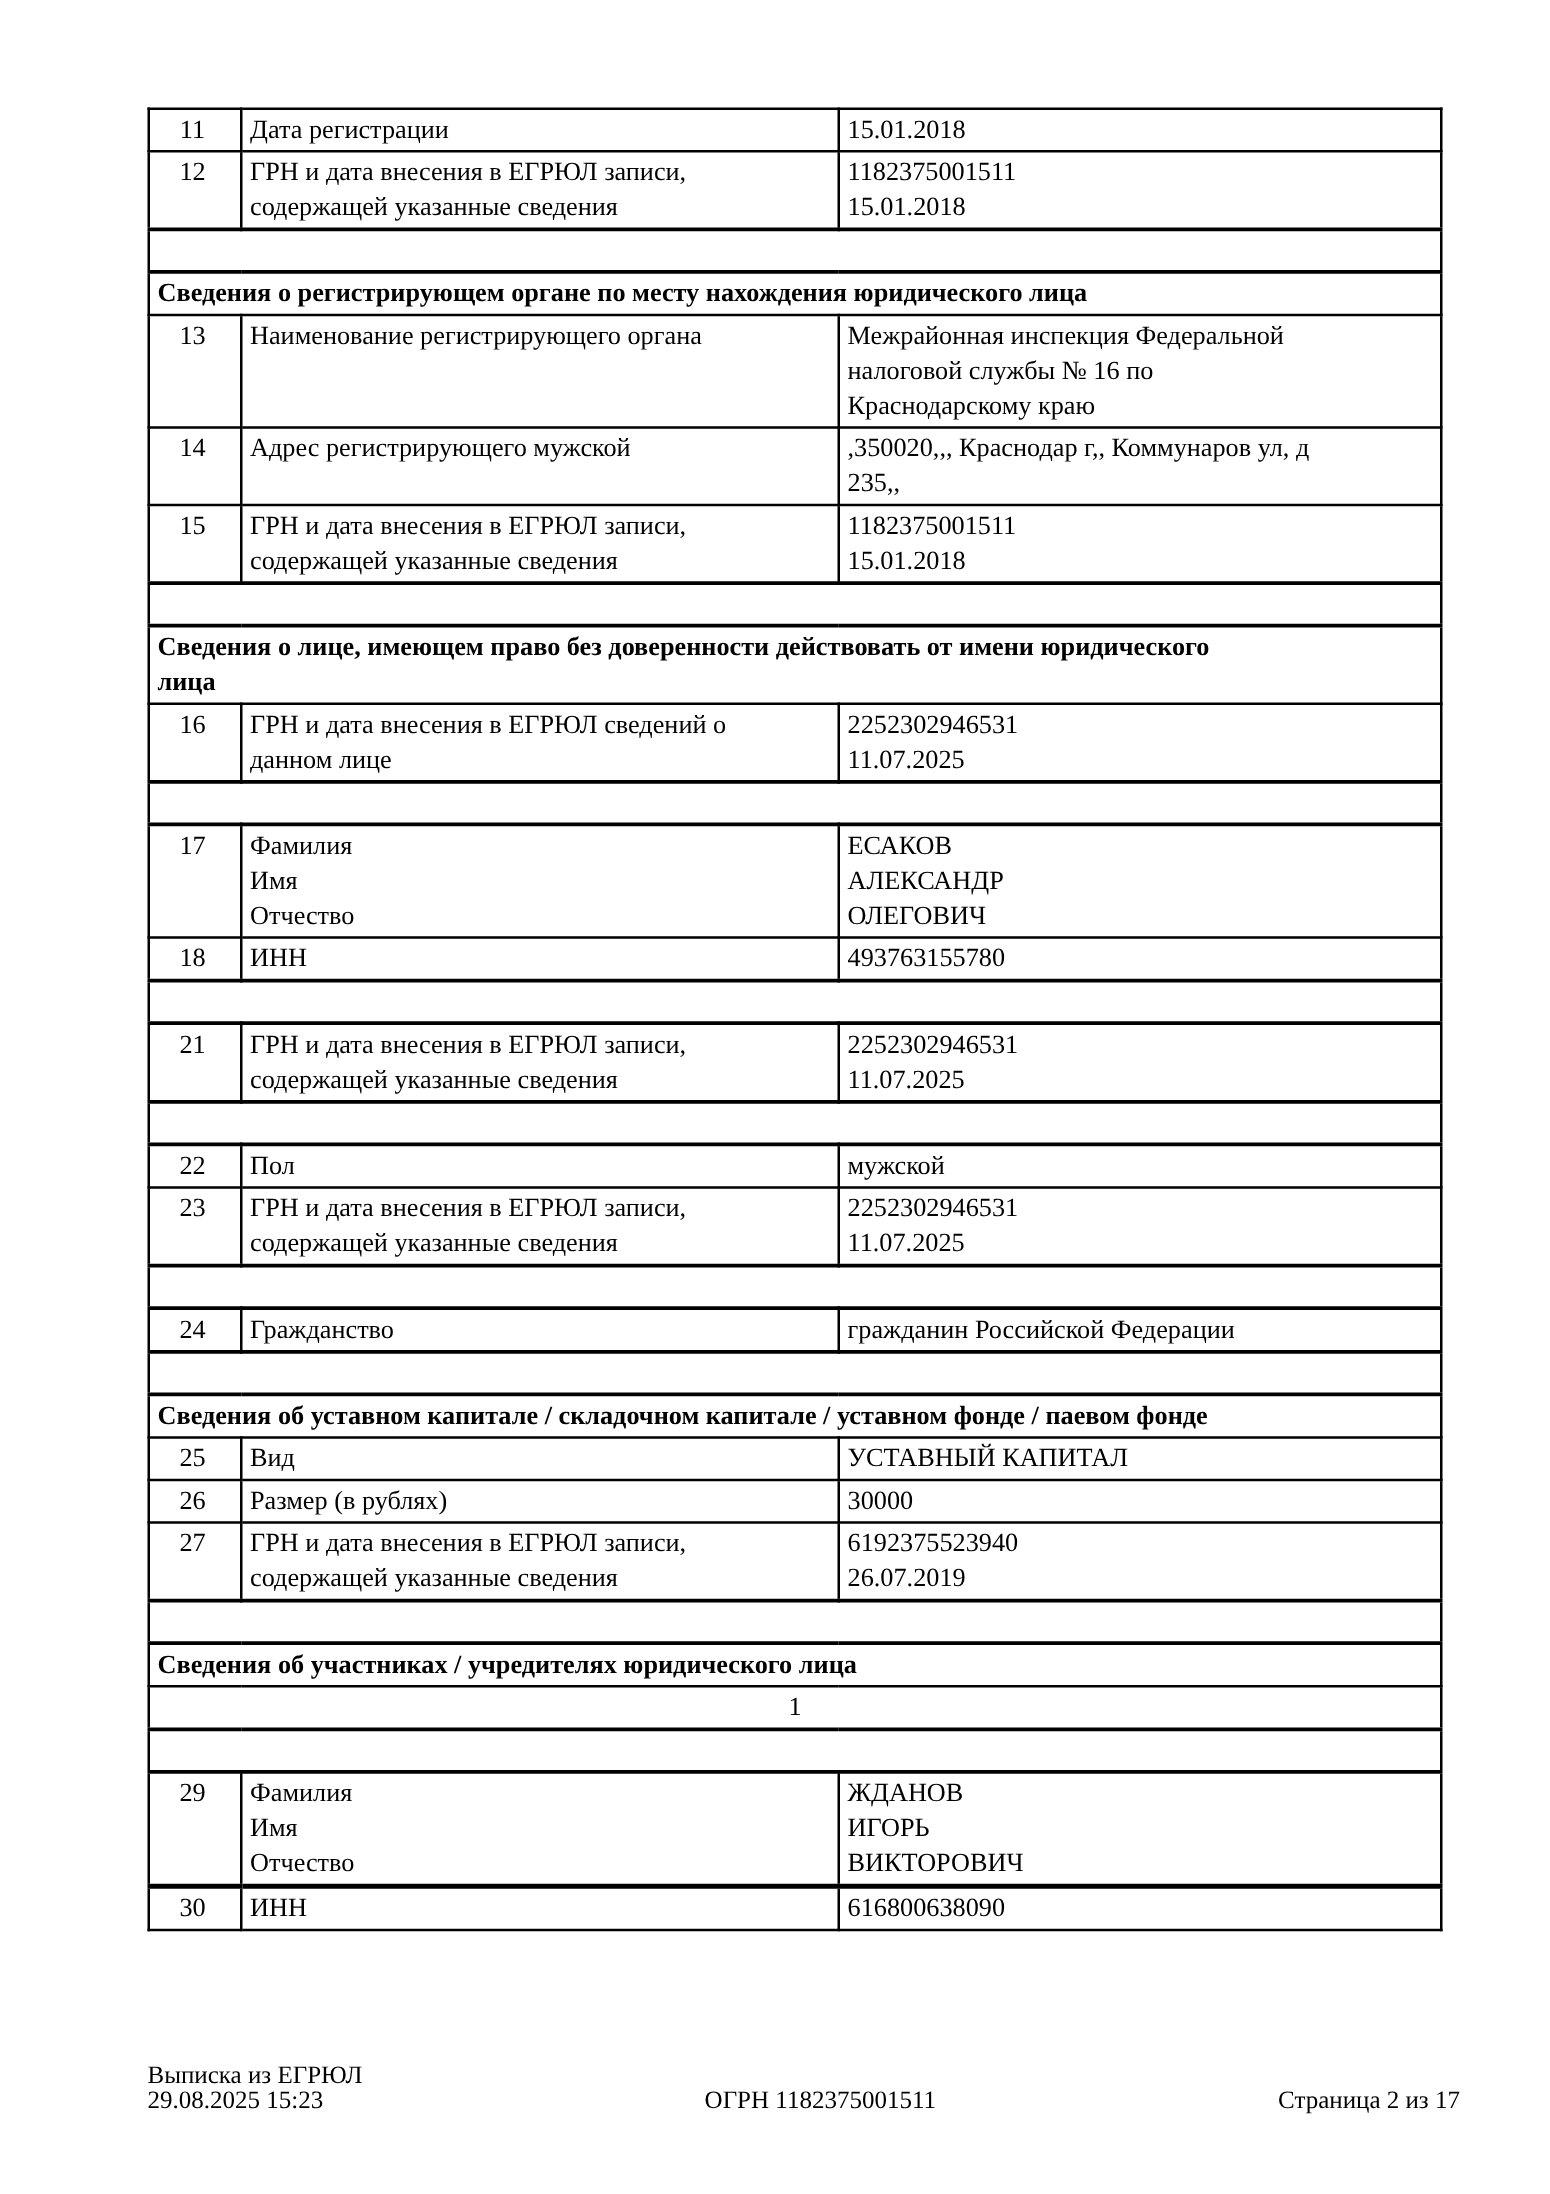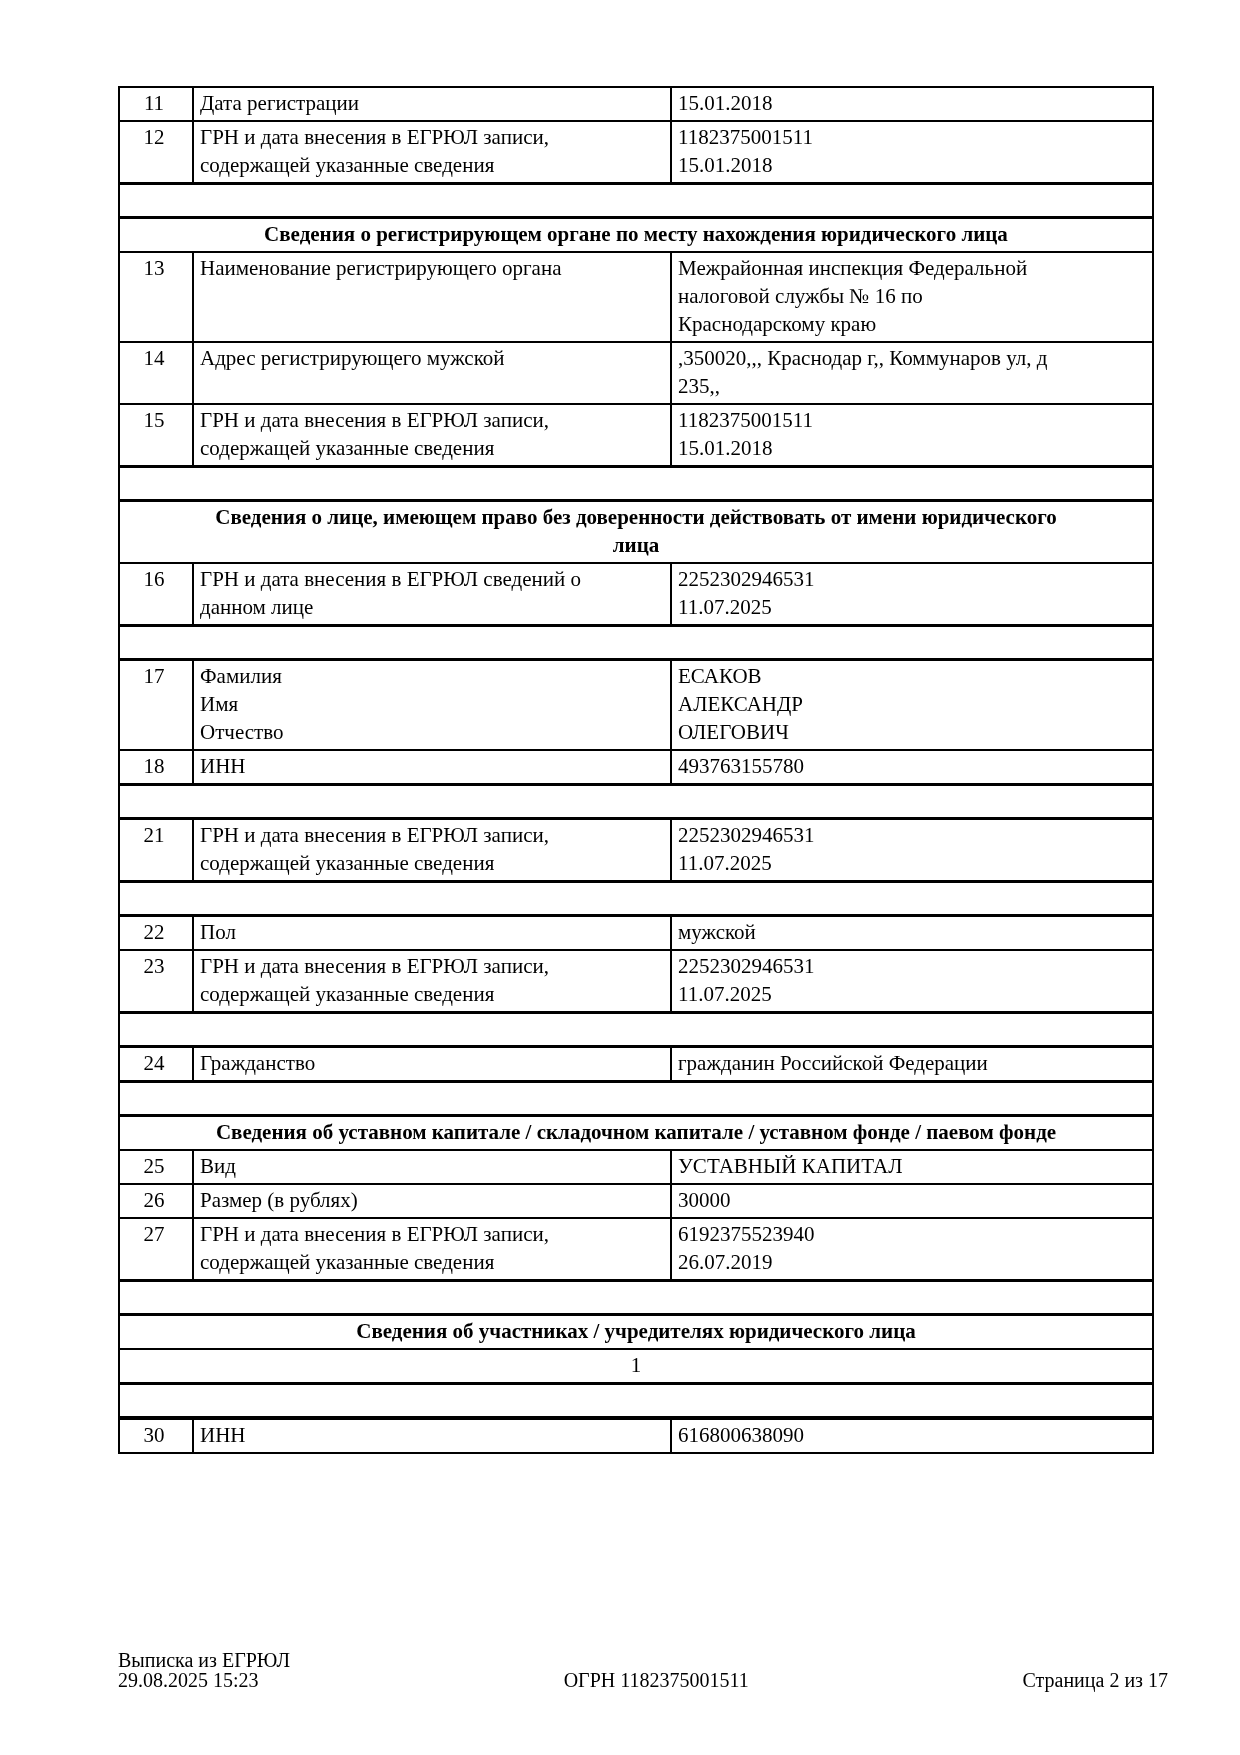--- a/index.html
+++ b/index.html
@@ -19,21 +19,21 @@
   .doc-table col.c-label { width: 478px; }
   .doc-table col.c-value { width: 482px; }
   .doc-table td {
     border: 2px solid #000;
     vertical-align: top;
     padding: 1px 6px 3px 6px;
     white-space: pre-line;
     overflow: hidden;
   }
   .doc-table td.num { text-align: center; padding-left: 0; padding-right: 4px; }
-  tr.section td { font-weight: bold; text-align: center; }
+  tr.section td { font-weight: bold; text-align: left; }
   tr.center-row td { text-align: center; }
   tr.spacer td { height: 27px; border-top-width: 3px; border-bottom-width: 3px; }
   tr.thick-top td { border-top-width: 4px; }
   .footer {
     position: absolute; left: 118px; top: 1650px; width: 1050px;
     display: flex; align-items: flex-end;
     font-size: 20px; line-height: 20px;
   }
   .footer .f-left { text-align: left; }
   .footer .f-center { flex: 1; text-align: center; }
@@ -179,20 +179,29 @@
       </tr>
     <tr class="section">
       <td colspan="3">Сведения об участниках / учредителях юридического лица</td>
     </tr>
     <tr class="center-row">
       <td colspan="3">1</td>
     </tr>
     <tr class="spacer">
         <td colspan="3"></td>
       </tr>
+    <tr>
+      <td class="num">29</td>
+      <td>Фамилия
+Имя
+Отчество</td>
+      <td>ЖДАНОВ
+ИГОРЬ
+ВИКТОРОВИЧ</td>
+    </tr>
     <tr class="thick-top">
       <td class="num">30</td>
       <td>ИНН</td>
       <td>616800638090</td>
     </tr>
   </tbody>
 </table>
 
 <div class="footer">
   <div class="f-left">

